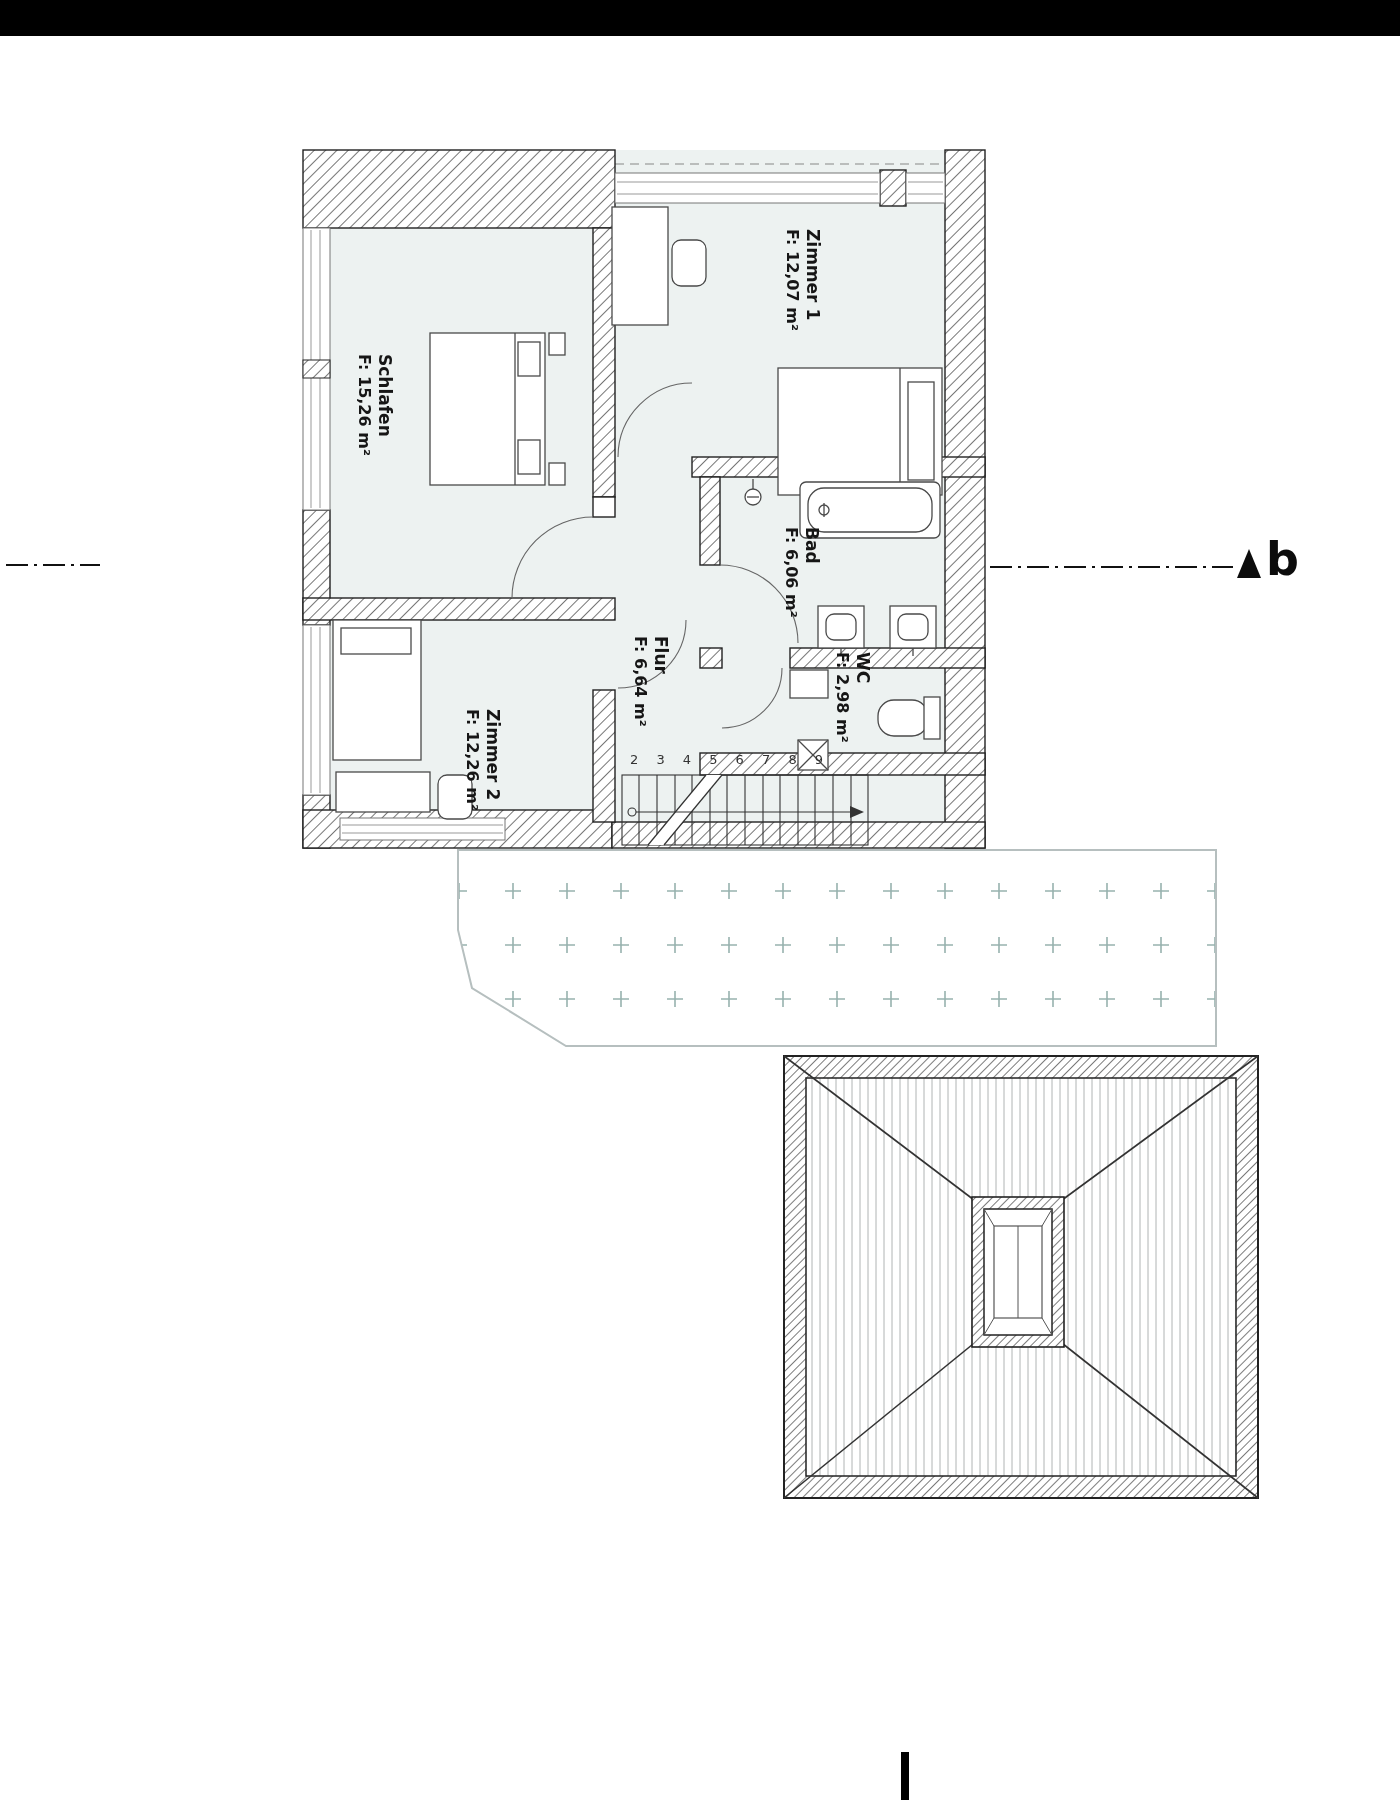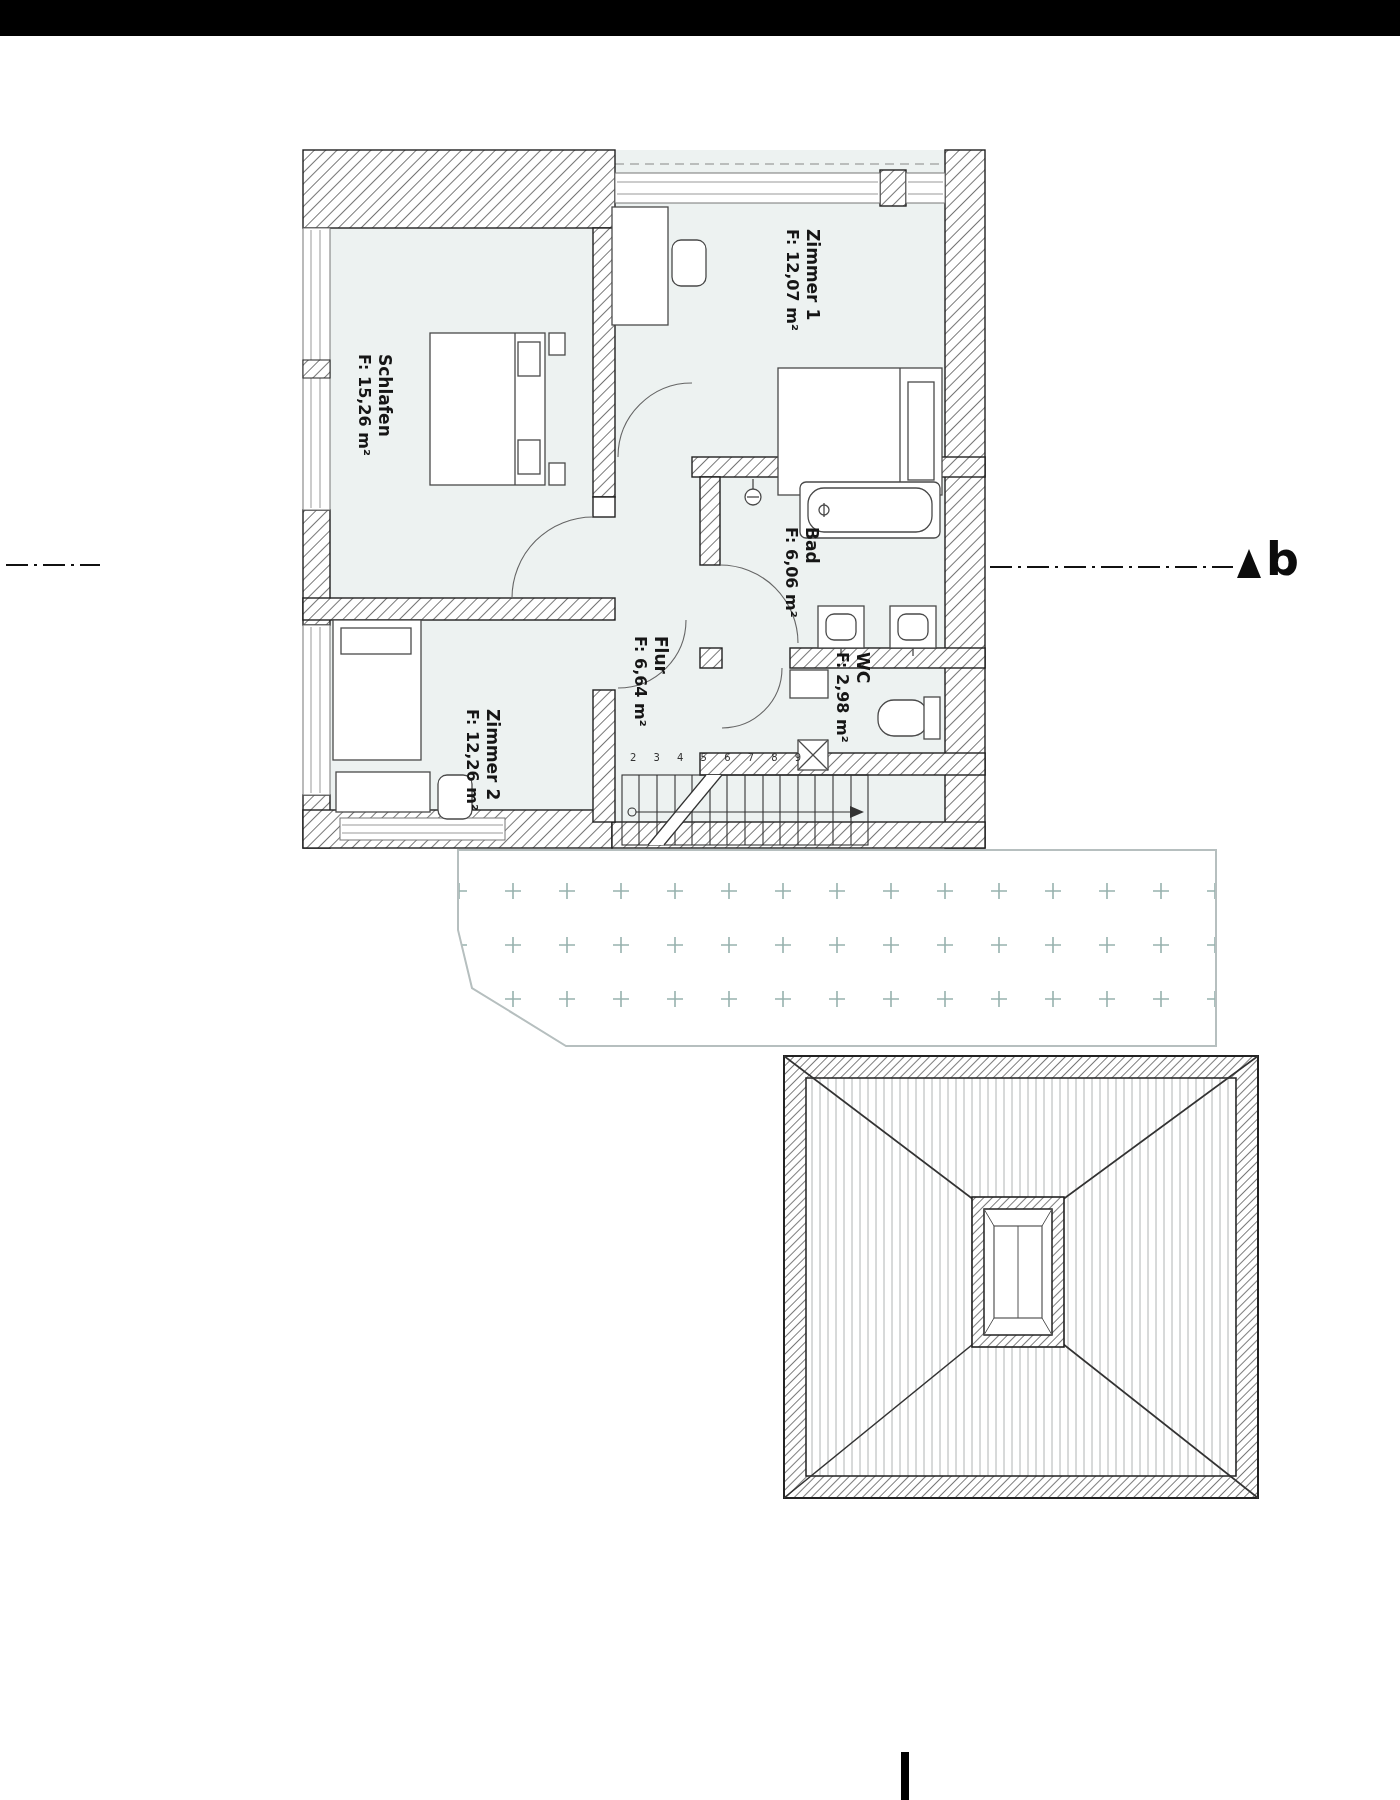--- a/index.html
+++ b/index.html
@@ -4,21 +4,21 @@
 <style>
   html,body{margin:0;padding:0;background:#fff;}
   #stage{position:relative;width:1400px;height:1800px;background:#fff;overflow:hidden;
          font-family:"DejaVu Sans","Liberation Sans",sans-serif;}
   #plan-svg{position:absolute;left:0;top:0;}
   .room-label{position:absolute;width:120px;height:44px;transform:rotate(90deg);
               font-weight:bold;font-size:17px;line-height:1.3;color:#161616;
               white-space:nowrap;text-align:left;}
   .room-label .rl-area{font-size:16px;}
   .section-label{position:absolute;font-weight:bold;font-size:46px;color:#0c0c0c;line-height:1;}
-  .stair-numbers{position:absolute;font-size:10px;letter-spacing:7px;color:#333;width:220px;}
+  .stair-numbers{position:absolute;font-size:13px;letter-spacing:7px;color:#333;width:220px;}
   .tint{fill:var(--room_fill,#edf2f1);}
 </style>
 </head>
 <body>
 
 <div id="stage">
 
   <svg id="plan-svg" width="1400" height="1800" viewBox="0 0 1400 1800">
     <defs>
       <pattern id="hatch" width="8" height="8" patternUnits="userSpaceOnUse" patternTransform="rotate(45)">

